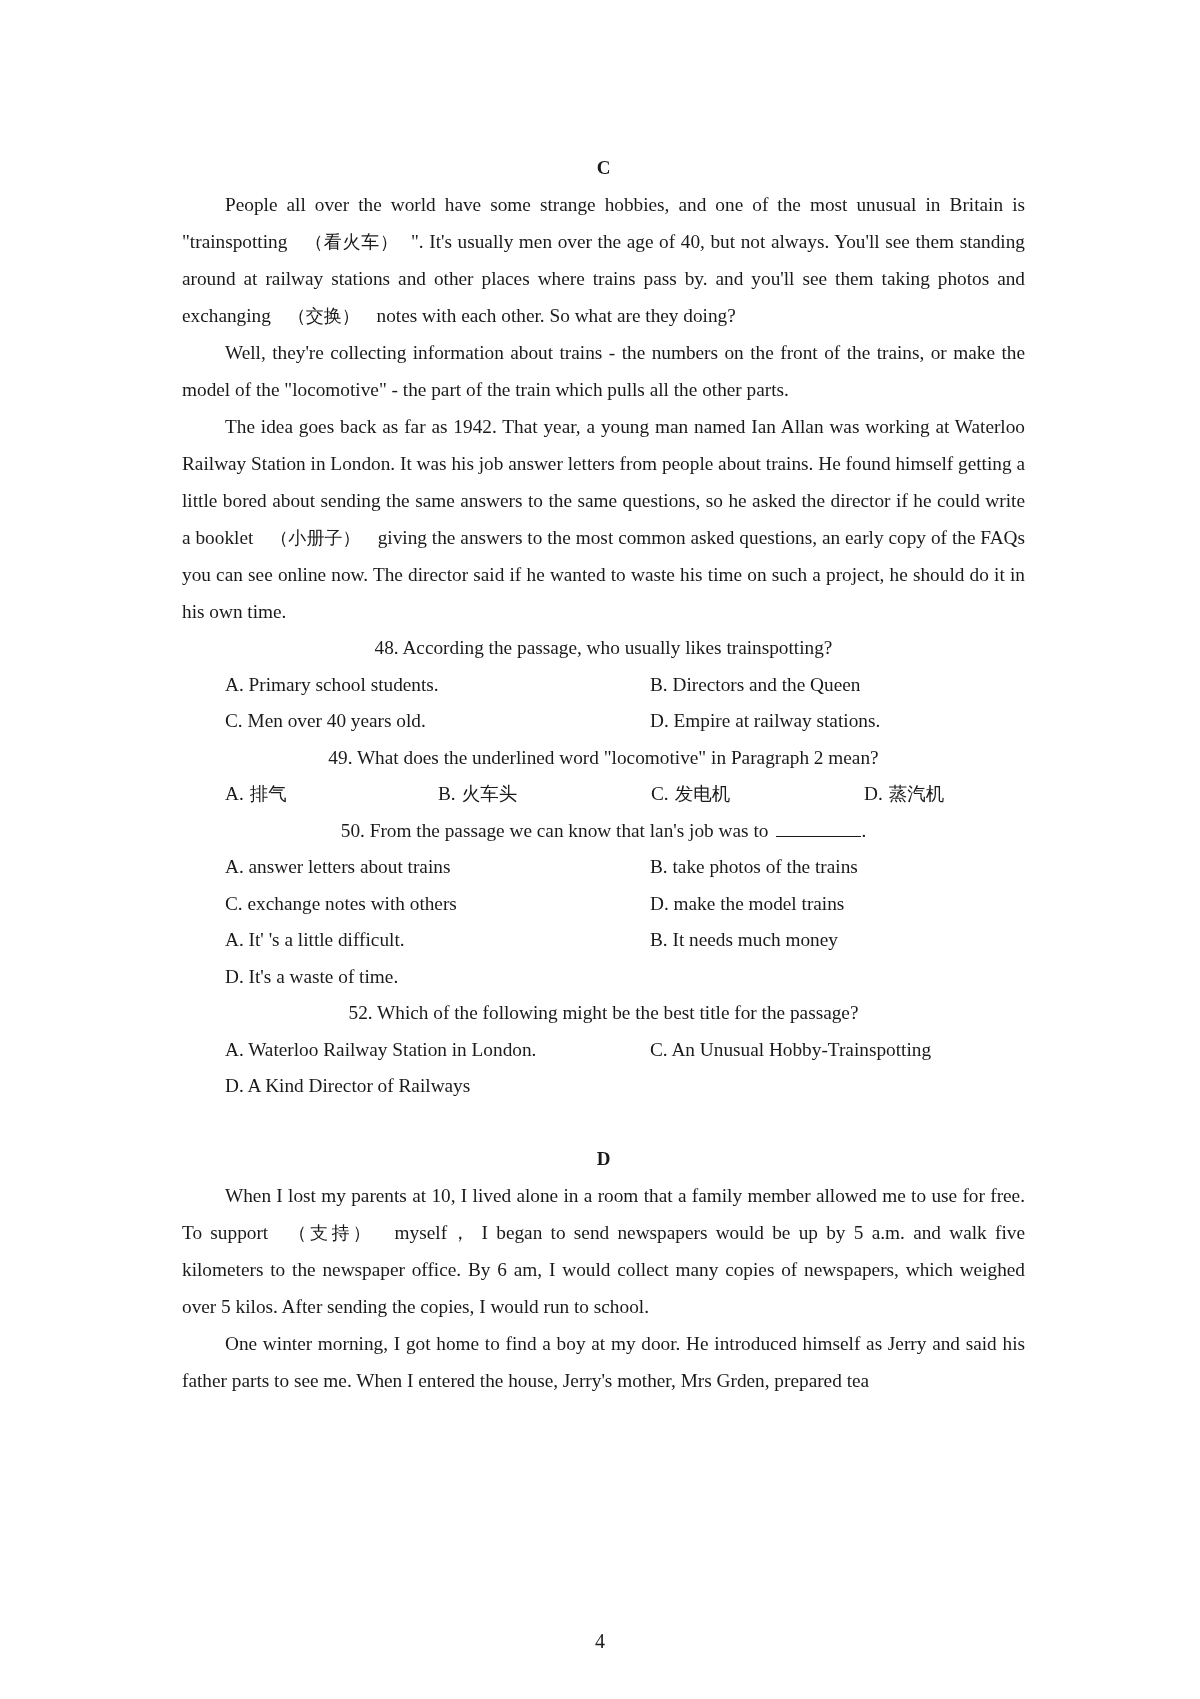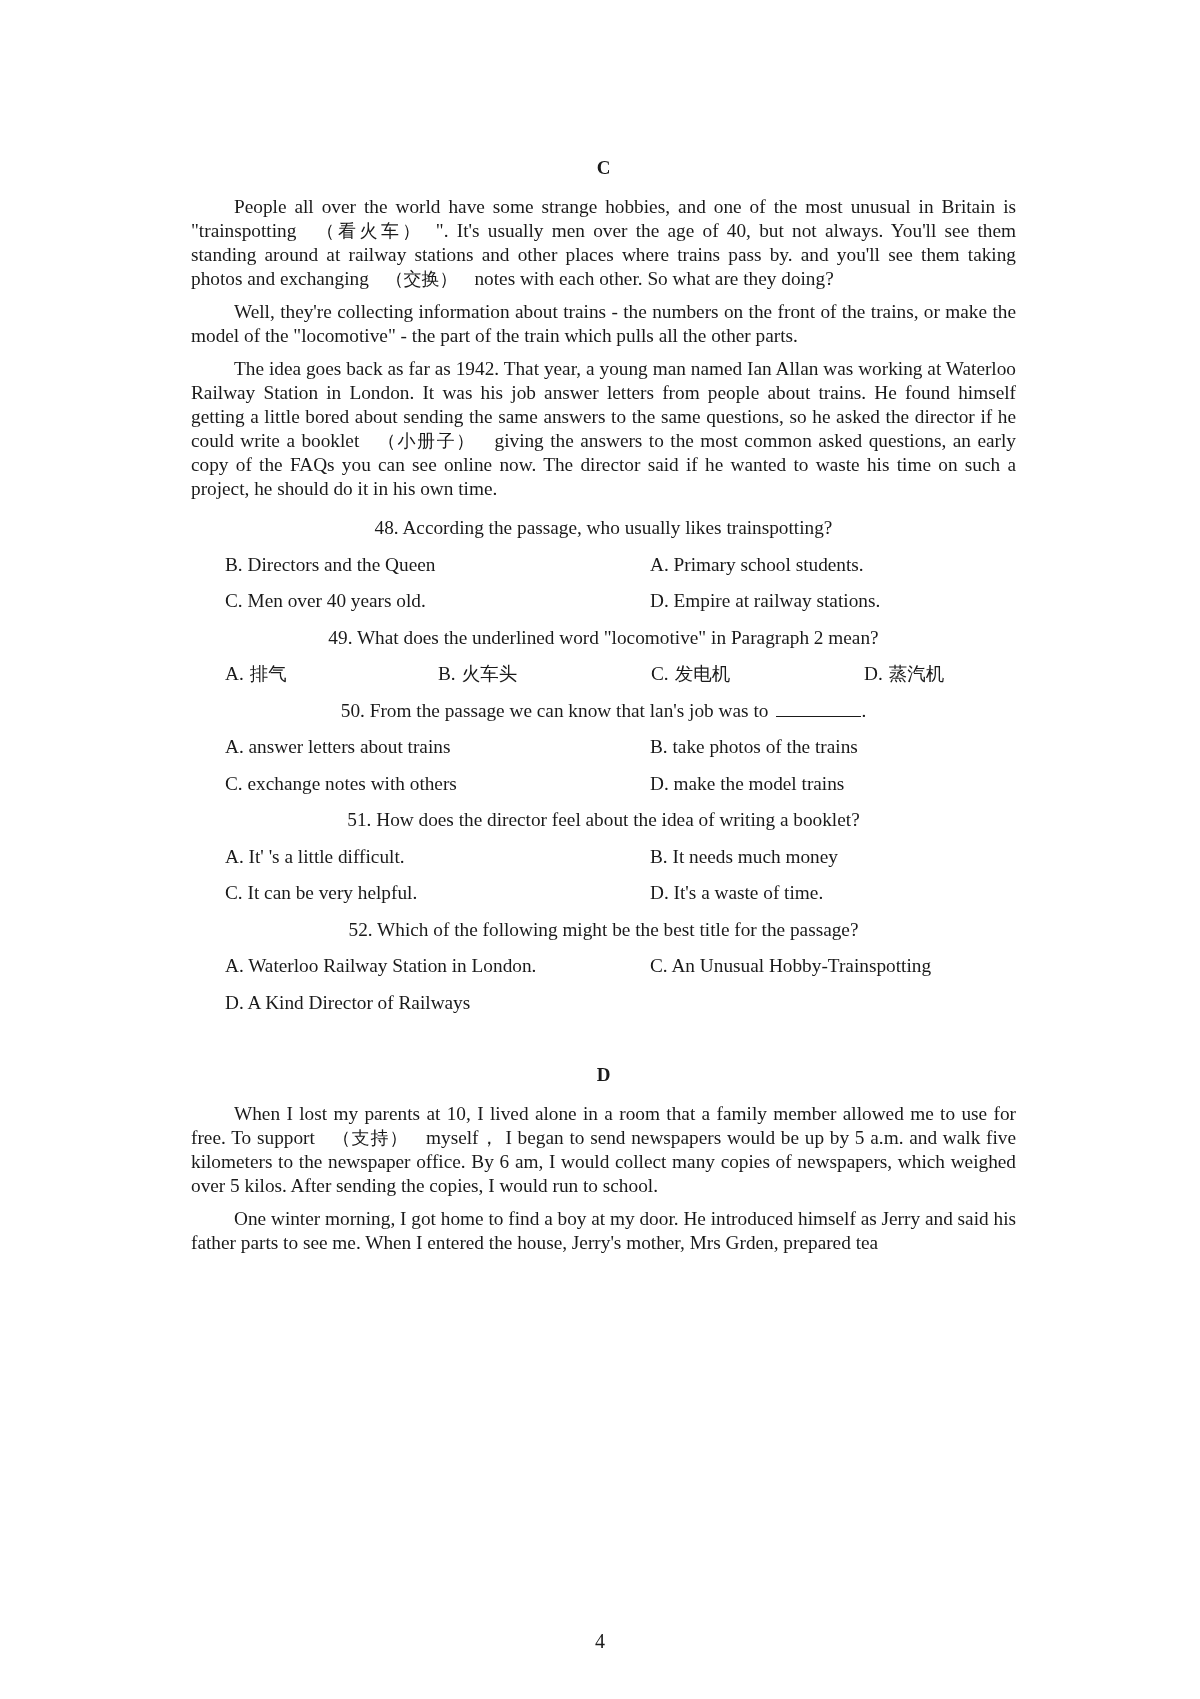--- a/index.html
+++ b/index.html
@@ -1,20 +1,20 @@
 <!DOCTYPE html>
 <html><head>
 <meta charset="utf-8">
 <style>
   html, body { margin: 0; padding: 0; background: #ffffff; }
   body { width: 1200px; height: 1699px; position: relative; overflow: hidden;
          font-family: "Liberation Serif", "DejaVu Serif", serif; color: #1a1a1a; }
   .page { position: absolute; left: 182px; top: 150px; width: 843px; }
   .section-title { text-align: center; font-weight: bold; font-size: 19px; line-height: 36px; height: 36px; }
-  .para { font-size: 19.3px; line-height: 24px; text-align: justify; text-indent: 43px; margin: 9px; }
+  .para { font-size: 19.3px; line-height: 37px; text-align: justify; text-indent: 43px; margin: 0; }
   .para .cn { font-family: "DejaVu Sans", sans-serif; font-size: 18px; padding: 0 12px; }
   .question { font-size: 19.3px; line-height: 36.5px; margin: 0; text-align: center; }
   .options { display: grid; grid-template-columns: 425px 418px; padding-left: 43px; font-size: 19.3px; line-height: 36.5px; }
   .options.four { grid-template-columns: 213px 213px 213px 161px; }
   .opt .cn { font-family: "DejaVu Sans", sans-serif; font-size: 18.5px; margin-left: 6px; text-align: center; }
   .blank { display: inline-block; width: 85px; border-bottom: 1px solid #1a1a1a; height: 18px; vertical-align: baseline; margin-left: 8px; }
   .gap { height: 36px; }
   .page-number { position: absolute; left: 0; width: 1200px; top: 1630px; text-align: center; font-size: 20px; }
 </style>
 </head>
@@ -26,47 +26,45 @@
 
   <p class="para"><span>People all over the world have some strange hobbies, and one of the most unusual in Britain is "trainspotting </span><span class="cn">（看火车）</span><span>".   It's usually men over the age of 40, but not always. You'll see them standing around at railway stations and other places where trains pass by. and you'll see them taking photos and exchanging </span><span class="cn">（交换）</span><span> notes with each other. So what are they doing?</span></p>
 
   <p class="para"><span>Well, they're collecting information about trains - the numbers on the front of the trains, or make the model of the "locomotive" - the part of the train which pulls all the other parts.</span></p>
 
   <p class="para"><span>The idea goes back as far as 1942. That year, a young man named Ian Allan was working at Waterloo Railway Station in London. It was his job answer letters from people about trains. He found himself getting a little bored about sending the same answers to the same questions, so he asked the director if he could write a booklet </span><span class="cn">（小册子）</span><span> giving the answers to the most common asked questions, an early copy of the FAQs you can see online now. The director said if he wanted to waste his time on such a project, he should do it in his own time.</span></p>
 
 
   <p class="question">48. According the passage, who usually likes trainspotting?</p>
   <div class="options">
+    <div class="opt">A. Primary school students.</div>
     <div class="opt">B. Directors and the Queen</div>
-    <div class="opt">A. Primary school students.</div>
     <div class="opt">C. Men over 40 years old.</div>
     <div class="opt">D. Empire at railway stations.</div>
   </div>
 
   <p class="question">49. What does the underlined word "locomotive" in Paragraph 2 mean?</p>
   <div class="options four">
     <div class="opt"><span>A.</span><span class="cn">排气</span></div>
     <div class="opt"><span>B.</span><span class="cn">火车头</span></div>
     <div class="opt"><span>C.</span><span class="cn">发电机</span></div>
     <div class="opt"><span>D.</span><span class="cn">蒸汽机</span></div>
   </div>
 
   <p class="question"><span>50. From the passage we can know that lan's job was to</span><span class="blank"></span><span>.</span></p>
   <div class="options">
     <div class="opt">A. answer letters about trains</div>
     <div class="opt">B. take photos of the trains</div>
     <div class="opt">C. exchange notes with others</div>
     <div class="opt">D. make the model trains</div>
   </div>
 
-  <p class="question">51. How does the director feel about the idea of writing a booklet?</p>
   <div class="options">
     <div class="opt">A. It' 's a little difficult.</div>
     <div class="opt">B. It needs much money</div>
-    <div class="opt">C. It can be very helpful.</div>
     <div class="opt">D. It's a waste of time.</div>
   </div>
 
   <p class="question">52. Which of the following might be the best title for the passage?</p>
   <div class="options">
     <div class="opt">A. Waterloo Railway Station in London.</div>
     <div class="opt">C. An Unusual Hobby-Trainspotting</div>
     <div class="opt">D. A Kind Director of Railways</div>
   </div>
 

